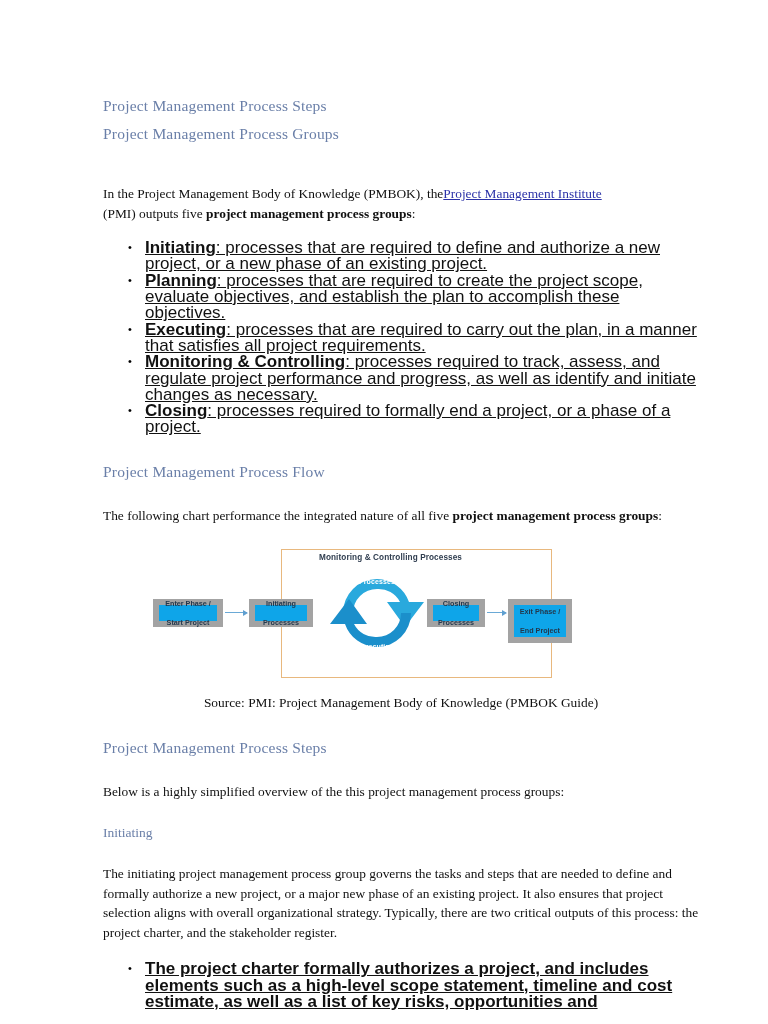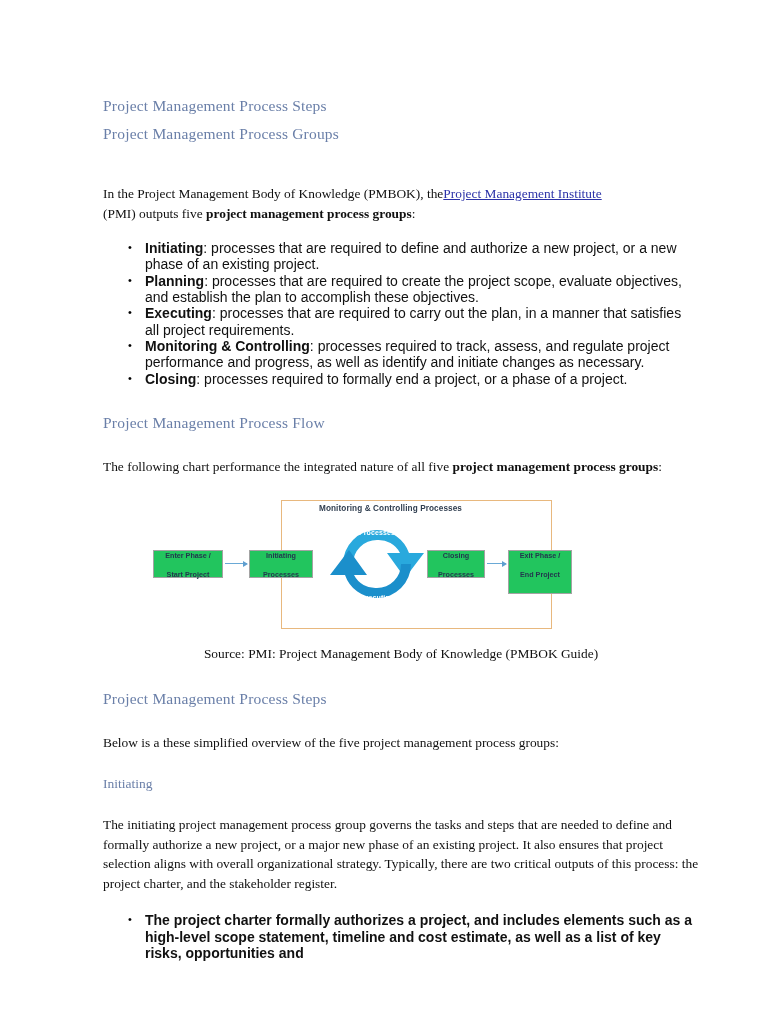--- a/index.html
+++ b/index.html
@@ -67,25 +67,26 @@
 
   
   ul.blist {
     list-style: none;
     margin: 0;
     padding: 0;
   }
   ul.blist > li {
     position: relative;
     font-family: "Liberation Sans", sans-serif;
-    font-size: 14px;
+    font-size: 17px;
     line-height: 16.3px;
     color: #111111;
     padding-left: 42px;
     margin: 0 0 0 0;
+    text-decoration: underline;
   }
   ul.blist > li::before {
     content: "\2022";
     position: absolute;
     left: 25px;
     top: -1px;
     font-size: 11px;
     color: #000;
   }
   ul.blist > li b { font-weight: bold; }
@@ -130,28 +131,29 @@
     text-align: center;
     font-family: "Liberation Sans", sans-serif;
     font-size: 8.2px;
     font-weight: bold;
     color: #2f3d4f;
     letter-spacing: 0.1px;
   }
   .pbox {
     position: absolute;
     box-sizing: border-box;
-    border: 1px solid #a3a3a3;
-    background: #22c55e;
+    border: 6px solid #a3a3a3;
+    background: #0ea5e9;
     font-family: "Liberation Sans", sans-serif;
     font-size: 7.2px;
     font-weight: bold;
     color: #23384d;
     line-height: 9.4px;
     display: flex;
+    align-items: center;
     justify-content: center;
     text-align: center;
   }
   .pbox span { display: block; }
   .box-enter  { left: 0px;   top: 56px; width: 70px; height: 28px; }
   .box-init   { left: 96px;  top: 56px; width: 64px; height: 28px; }
   .box-close  { left: 274px; top: 56px; width: 58px; height: 28px; }
   .box-exit   { left: 355px; top: 56px; width: 64px; height: 44px; }
 
   .conn {
@@ -308,21 +310,21 @@
           </span>
         </div>
 
       </div>
     </div>
 
     <p class="caption" style="margin-top:0;">Source: PMI: Project Management Body of Knowledge (PMBOK Guide)</p>
 
     <h2 class="h-main" style="margin-top:24px;">Project Management Process Steps</h2>
 
-    <p class="para" style="margin-top:22px;">Below is a these simplified overview of the five project management process groups:</p>
+    <p class="para" style="margin-top:22px;">Below is a highly simplified overview of the this project management process groups:</p>
 
     <h3 class="h-sub" style="margin-top:21px;">Initiating</h3>
 
     <p class="para" style="margin-top:21px;">The initiating project management process group governs the tasks and steps that are needed to define and formally authorize a new project, or a major new phase of an existing project. It also ensures that project selection aligns with overall organizational strategy. Typically, there are two critical outputs of this process: the project charter, and the stakeholder register.</p>
 
     <ul class="blist" style="margin-top:19px;">
       <li>
         <b>The project charter formally authorizes a project, and includes elements such as a high-level scope statement, timeline and cost estimate, as well as a list of key risks, opportunities and</b>
       </li>
     </ul>

